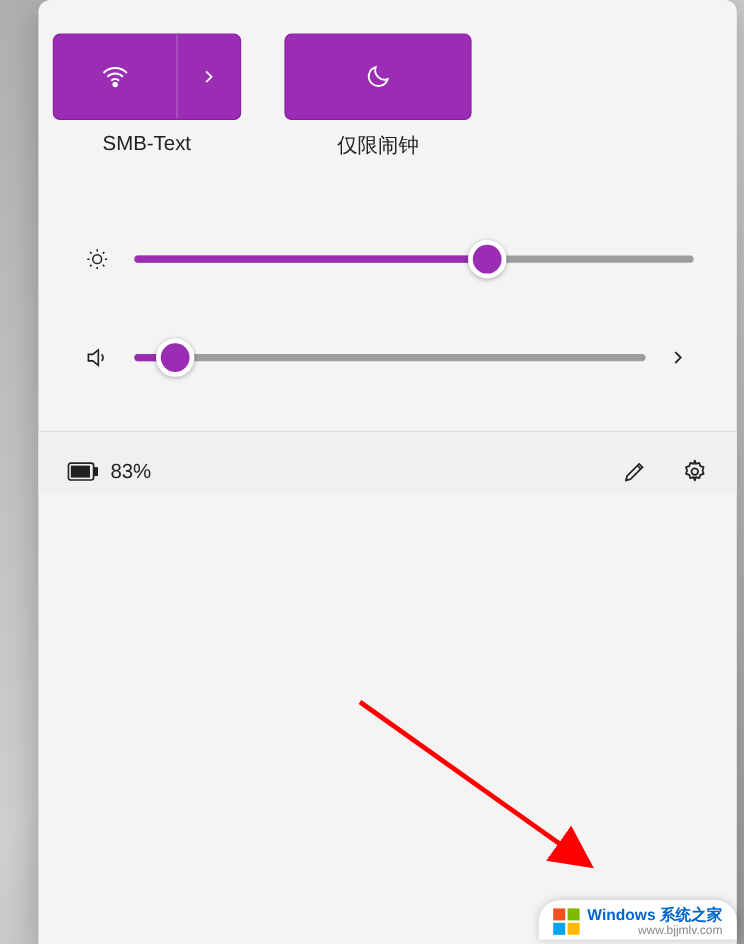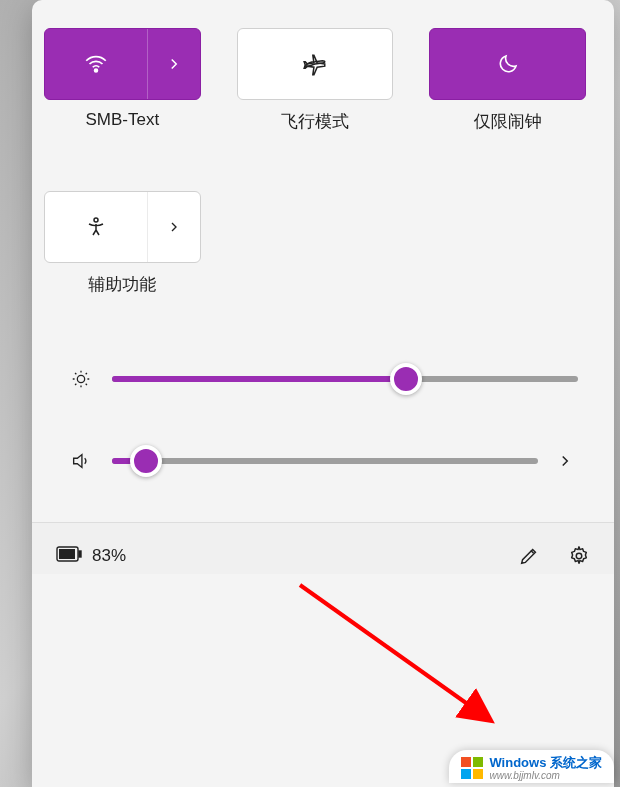--- a/index.html
+++ b/index.html
@@ -139,20 +139,21 @@
     border-top: 1px solid #ddd;
     background: #f0f0f0;
     padding: 14px 24px 0 24px;
     display: flex;
     align-items: center;
     height: 52px;
     box-sizing: border-box;
   }
   .footer-left {
     display: flex;
+    align-items: center;
     gap: 10px;
     font-size: 17px;
     color: #222;
   }
   .footer-right {
     margin-left: auto;
     display: flex;
     align-items: center;
     gap: 28px;
     color: #222;
@@ -187,23 +188,23 @@
     width: 22px; height: 22px;
     display: grid;
     grid-template-columns: 1fr 1fr;
     grid-template-rows: 1fr 1fr;
     gap: 2px;
   }
   .wm-logo div:nth-child(1){background:#f25022;}
   .wm-logo div:nth-child(2){background:#7fba00;}
   .wm-logo div:nth-child(3){background:#00a4ef;}
   .wm-logo div:nth-child(4){background:#ffb900;}
-  .wm-text { line-height: 1.1; }
+  .wm-text { line-height: 1.1; text-align: right; }
   .wm-text .t1 { color:#0066cc; font-weight:600; font-size:13px;}
-  .wm-text .t2 { color:#888; font-size:10px;font-style:italic;}
+  .wm-text .t2 { color:#888; font-size:10px;}
 </style>
 </head>
 <body>
 
 <div class="panel">
 
   <div class="tiles">
 
     <div class="tile-wrap">
       <div class="tile on">
@@ -224,66 +225,33 @@
                   <path d="M9 6l6 6-6 6"></path>
                 </svg>
             </span>
           </div>
         </div>
       </div>
       <div class="tile-label">SMB-Text</div>
     </div>
 
 
-    <div class="tile-wrap">
-      <div class="tile off">
-        <span>
-          <svg width="26" height="26" viewBox="0 0 24 24" fill="none" stroke="currentColor" stroke-width="1.4">
-            <path d="M21 12l-7-1-3-7h-1l1 7-6 1-2-2H2l1 3-1 3h1l2-2 6 1-1 7h1l3-7 7-1v-2z" fill="none"></path>
-            <path d="M3 14c2-3 6-4 9-4l7-1c1 0 2 0 2 1s-1 1-2 1l-7 1c-3 1-7 3-9 2z"></path>
-          </svg>
-        </span>
-      </div>
-      <div class="tile-label">飞行模式</div>
-    </div>
 
 
     <div class="tile-wrap">
       <div class="tile on">
         <span>
           <svg width="24" height="24" viewBox="0 0 24 24" fill="none" stroke="currentColor" stroke-width="1.6">
             <path d="M20 14A8 8 0 0 1 10 4a8 8 0 1 0 10 10z"></path>
           </svg>
         </span>
       </div>
       <div class="tile-label">仅限闹钟</div>
     </div>
 
-    <div class="tile-wrap">
-      <div class="tile off">
-        <div class="tile-split">
-          <div class="main">
-            <span>
-              <svg width="24" height="24" viewBox="0 0 24 24" fill="none" stroke="currentColor" stroke-width="1.5">
-                <circle cx="12" cy="5" r="2"></circle>
-                  <path d="M5 9c4 2 10 2 14 0M12 9v6m0 0l-3 5m3-5l3 5"></path>
-              </svg>
-            </span>
-          </div>
-          <div class="chev">
-            <span>
-              <svg width="16" height="16" viewBox="0 0 24 24" fill="none" stroke="currentColor" stroke-width="2">
-                  <path d="M9 6l6 6-6 6"></path>
-                </svg>
-            </span>
-          </div>
-        </div>
-      </div>
-      <div class="tile-label">辅助功能</div>
-    </div>
 
 
 
     <div class="tile-wrap"></div>
   </div>
 
   <div class="sliders">
 
     <div class="slider-row">
       <div class="slider-icon">

